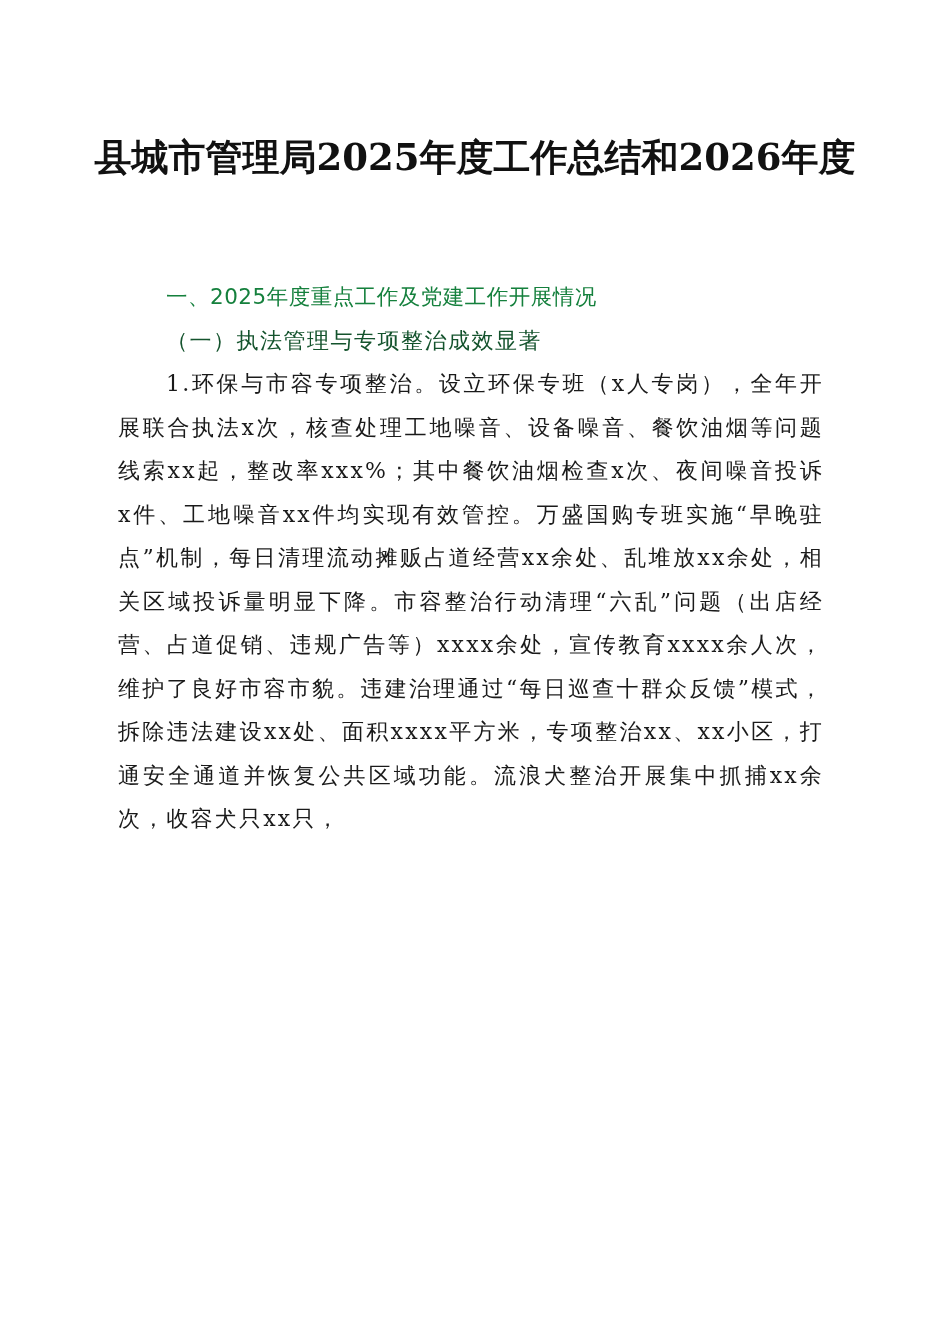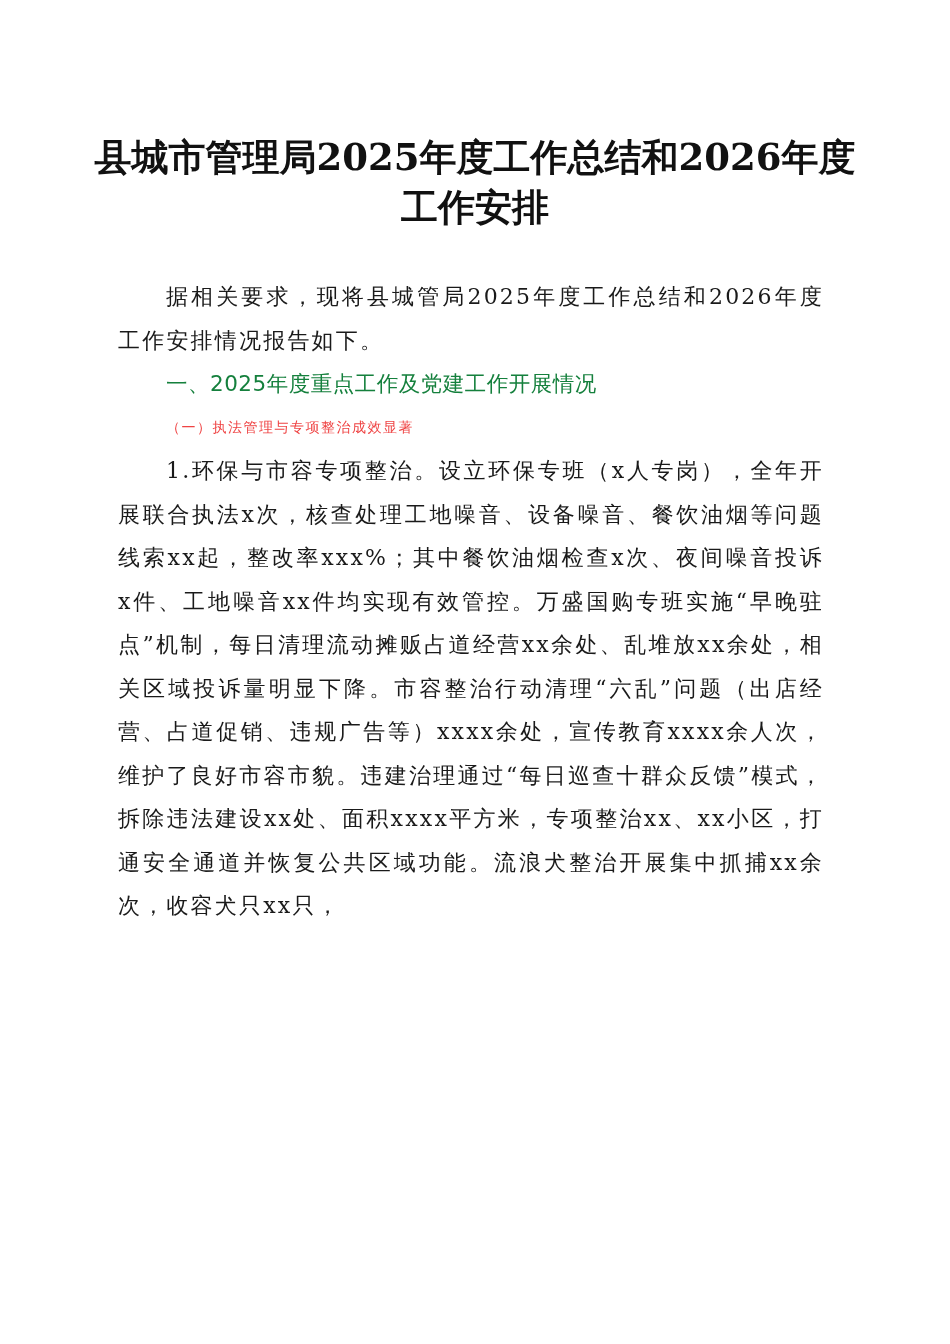--- a/index.html
+++ b/index.html
@@ -57,35 +57,33 @@
       text-indent: 48px;
       font-family: "DejaVu Sans", "Liberation Sans", sans-serif;
       font-size: 21.5px;
       letter-spacing: 0.5px;
       color: #15803d;
     }
     .h2 {
       margin: 0;
       text-indent: 48px;
       font-family: "DejaVu Serif", "Liberation Serif", serif;
-      font-size: 14px;
+      font-size: 22px;
       letter-spacing: 1.5px;
-      color: #ef4444;
+      color: #14532d;
     }
   </style>
 </head>
 <body>
 
 <div class="page">
 
   <div class="title">
     <span class="line">县城市管理局2025年度工作总结和2026年度</span>
-    <span class="line">工作安排</span>
   </div>
 
   <div class="body">
-    <p class="para">据相关要求，现将县城管局2025年度工作总结和2026年度工作安排情况报告如下。</p>
     <p class="h1">一、2025年度重点工作及党建工作开展情况</p>
     <p class="h2">（一）执法管理与专项整治成效显著</p>
     <p class="para">1.环保与市容专项整治。设立环保专班（x人专岗），全年开展联合执法x次，核查处理工地噪音、设备噪音、餐饮油烟等问题线索xx起，整改率xxx%；其中餐饮油烟检查x次、夜间噪音投诉x件、工地噪音xx件均实现有效管控。万盛国购专班实施“早晚驻点”机制，每日清理流动摊贩占道经营xx余处、乱堆放xx余处，相关区域投诉量明显下降。市容整治行动清理“六乱”问题（出店经营、占道促销、违规广告等）xxxx余处，宣传教育xxxx余人次，维护了良好市容市貌。违建治理通过“每日巡查十群众反馈”模式，拆除违法建设xx处、面积xxxx平方米，专项整治xx、xx小区，打通安全通道并恢复公共区域功能。流浪犬整治开展集中抓捕xx余次，收容犬只xx只，</p>
   </div>
 
 </div>
 
 </body></html>

